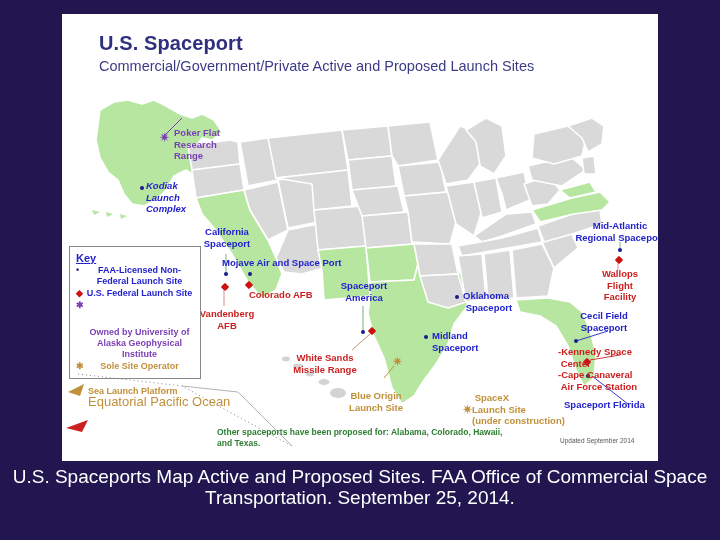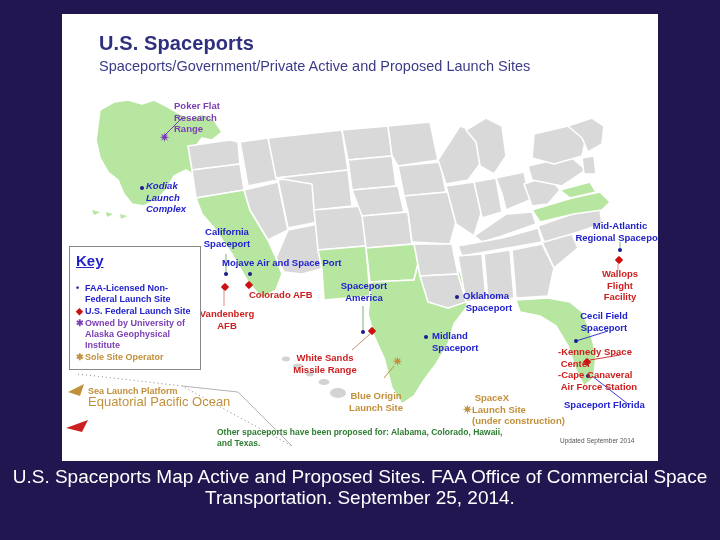--- a/index.html
+++ b/index.html
@@ -36,21 +36,21 @@
 
   
   .mlabel{
     position:absolute;
     font-size:9.5px;font-weight:bold;line-height:11.5px;
     white-space:nowrap;
   }
   .blue{color:#2222cc;}
   .red{color:#cc2020;}
   .gold{color:#c1903b;}
-  .purple{color:#7b3fb5;}
+  .purple{color:#7b3fb5;margin-top:27px;}
   .ctr{text-align:center;}
 
   
   .dot{
     position:absolute;width:4px;height:4px;border-radius:50%;
     background:#1a1a8c;
   }
   .diamond{
     position:absolute;width:6px;height:6px;background:#cc1111;
     transform:rotate(45deg);border-radius:1px;
@@ -62,30 +62,30 @@
   .star.purple-star{color:#7b3fb5;}
 
   
   #keybox{
     position:absolute;left:7px;top:232px;width:132px;
     border:1px solid #888;background:#fff;
     padding:5px 6px 6px 6px;
     box-sizing:border-box;
   }
   #keytitle{
-    font-size:15px;font-weight:bold;color:#2222cc;
-    text-decoration:underline;margin-bottom:14px;
+    font-size:11px;font-weight:bold;color:#2222cc;
+    text-decoration:underline;margin-bottom:1px;
   }
   .keyrow{
     display:flex;align-items:flex-start;
     font-size:9px;font-weight:bold;line-height:11px;
     margin-top:1px;
   }
   .keysym{width:9px;flex:0 0 9px;text-align:left;font-size:9px;line-height:11px;}
-  .keytxt{flex:1;}
+  .keytxt{flex:1;text-align:center;}
 
   
   #othernote{
     position:absolute;left:155px;top:413px;width:290px;
     font-size:8.5px;font-weight:bold;color:#2e7d32;line-height:11px;
   }
   #updated{
     position:absolute;left:498px;top:423px;
     font-size:6.5px;color:#555;white-space:nowrap;
   }
@@ -102,22 +102,22 @@
     font-size:19px;line-height:21px;
   }
 </style>
 </head>
 <body>
 
 <div id="slide">
 
   <div id="panel">
 
-    <div id="title">U.S. Spaceports</div>
-    <div id="subtitle">Spaceports/Government/Private Active and Proposed Launch Sites</div>
+    <div id="title">U.S. Spaceport</div>
+    <div id="subtitle">Commercial/Government/Private Active and Proposed Launch Sites</div>
 
     <svg id="mapsvg" viewBox="0 0 596 447">
       <g fill="#d9d9d9" stroke="#ffffff" stroke-width="1.6" stroke-linejoin="round">
 
         <path fill="#b7e6a0" d="M38 96 L52 88 L66 86 L80 90 L92 86 L104 92 L118 100 L130 104 L140 100
           L152 106 L160 118 L150 126 L140 124 L134 132 L142 140 L150 150 L146 160
           L134 162 L124 156 L112 162 L104 176 L94 186 L82 192 L70 190 L62 180 L56 166
           L46 158 L38 144 L34 126 Z"></path>
         <path fill="#b7e6a0" stroke="none" d="M30 196 l8 2 -6 3 z M44 198 l7 2 -6 3 z M58 200 l7 2 -6 3 z"></path>
 

